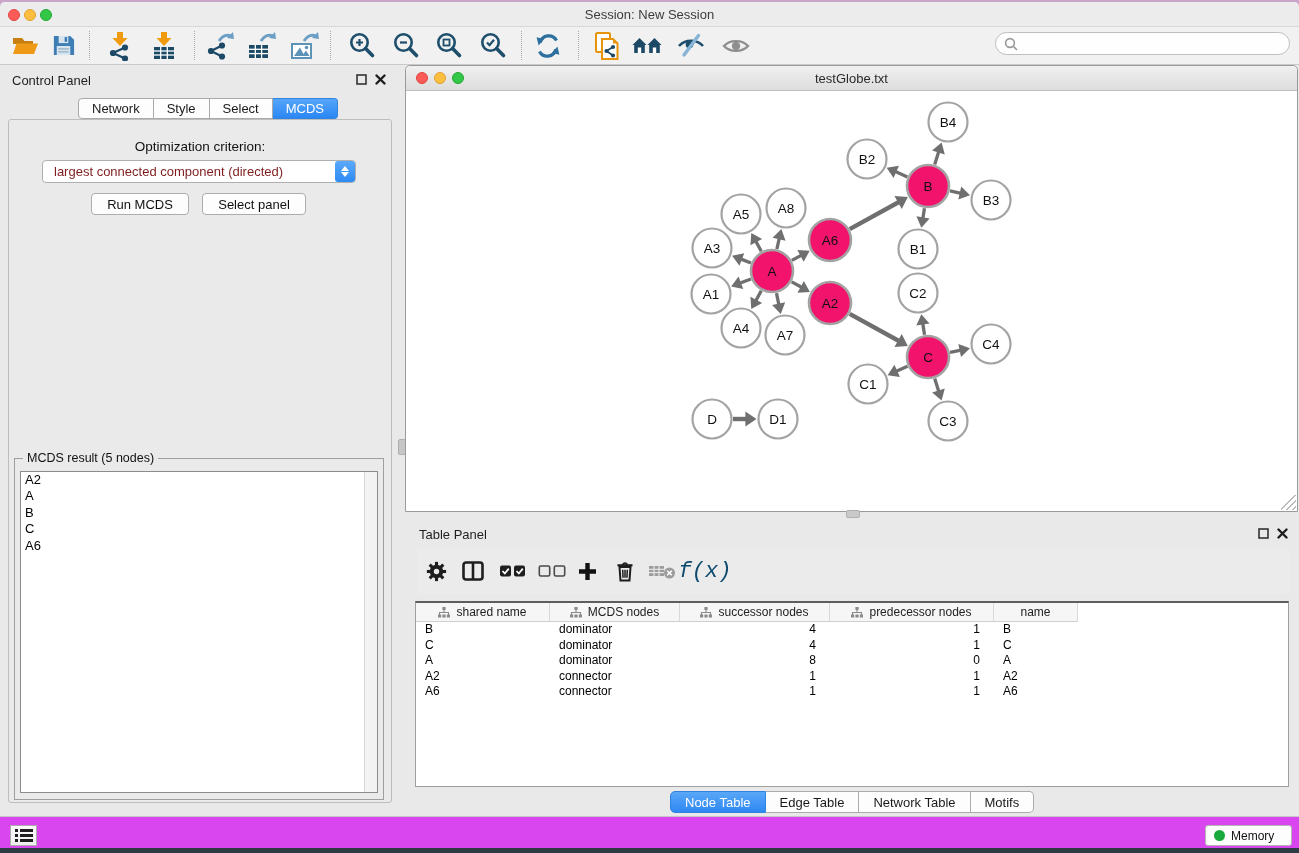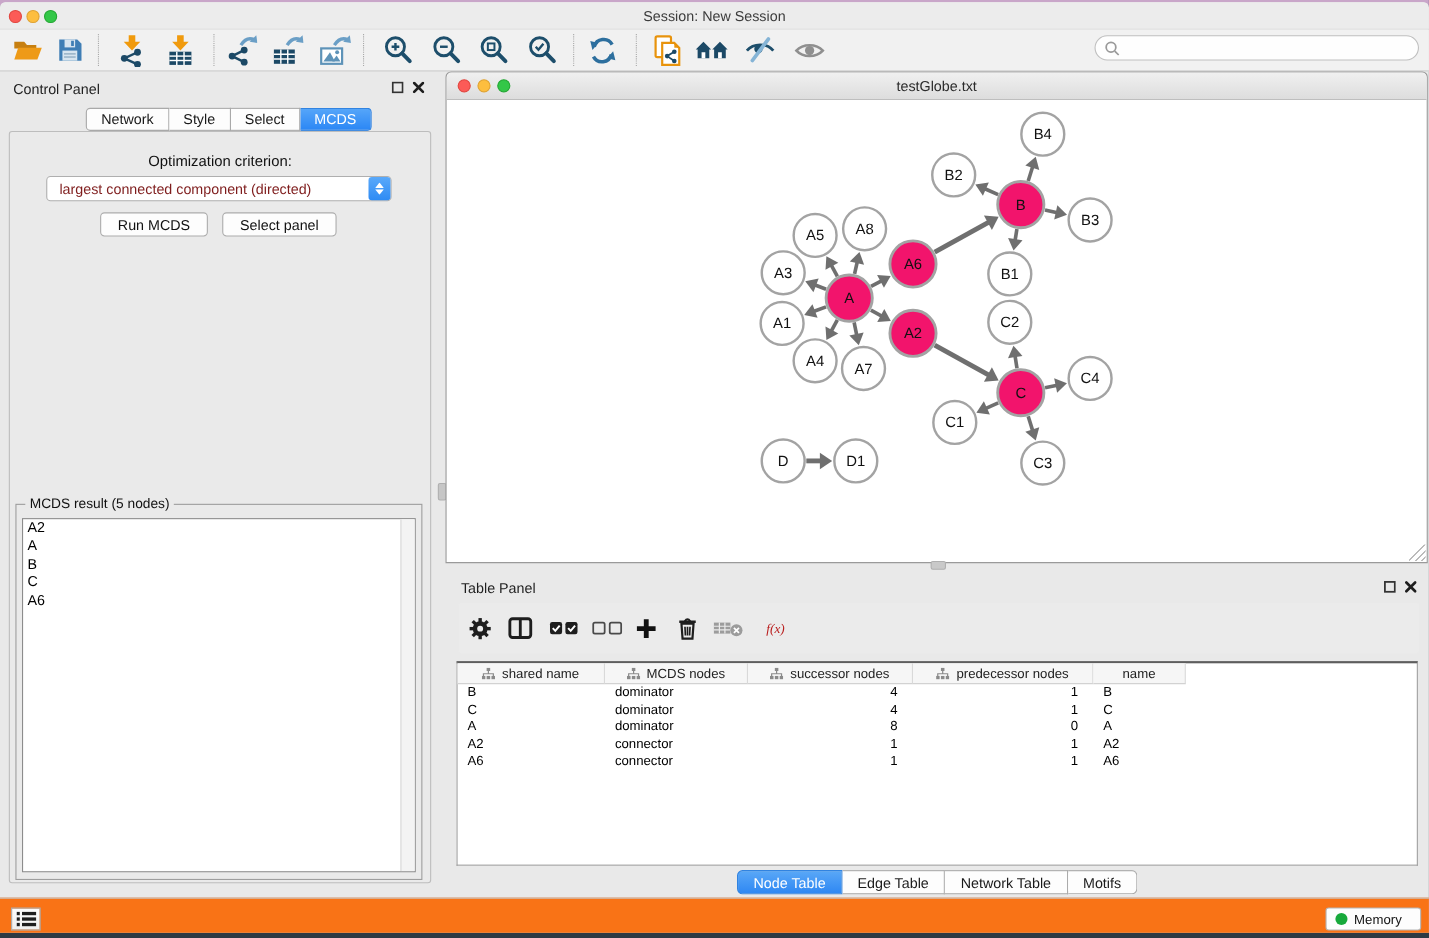--- a/index.html
+++ b/index.html
@@ -106,21 +106,21 @@
   #bottom-tabs { left:670px; top:789px; height:22px; display:flex; }
   .bt-tab { height:22px; display:flex; align-items:center; padding:0 14px;
     font-size:13px; color:#1A1A1A; background:#FDFDFD; border:1px solid #ABABAB;
     border-left:none; }
   .bt-tab:first-child { border-left:1px solid #ABABAB; border-radius:5px 0 0 5px; }
   .bt-tab:last-child { border-radius:0 5px 5px 0; }
   .bt-tab.active { background:linear-gradient(#59A7F7,#2F88F3); color:#fff;
     border-color:#3183E0; }
 
   
-  #status-bar { left:0; top:814px; width:1299px; height:32px; background:#f97316;
+  #status-bar { left:0; top:814px; width:1299px; height:32px; background:#d946ef;
     border-top:1px solid #C6C6C6; }
   #list-button { position:absolute; left:10px; top:8px; width:27px; height:21px;
     background:linear-gradient(#FCFCFC,#EFEFEF); border:1px solid #ADADAD;
     display:flex; align-items:center; justify-content:center; }
   #memory-button { position:absolute; left:1205px; top:8px; width:87px; height:21px;
     background:#FDFDFD; border:1px solid #B6B6B6; border-radius:3px; display:flex;
     align-items:center; gap:6px; padding-left:8px; font-size:12px; color:#111; }
   #memory-dot { width:11px; height:11px; border-radius:50%; background:#17A93B; }
 </style>
 </head>
@@ -510,21 +510,21 @@
           <line x1="1" y1="8.3" x2="16" y2="8.3"></line>
             <line x1="1" y1="11.6" x2="16" y2="11.6"></line>
           <line x1="6" y1="5" x2="6" y2="15"></line>
             <line x1="11" y1="5" x2="11" y2="15"></line>
         </g>
         <circle cx="21.5" cy="12" r="5.5" fill="#9C9C9C"></circle>
         <path d="M19.2 9.7 l4.6 4.6 M23.8 9.7 l-4.6 4.6" stroke="#fff" stroke-width="1.6"></path>
       </svg>
     </div>
     <div class="tp-icon" style="left:266px; width:44px">
-      <span style="font-family:Liberation Serif, serif; font-style:italic; font-size:12px; color:#b91c1c;">f(x)</span>
+      <span style="font-family:Liberation Mono, monospace; font-style:italic; font-size:22px; color:#0c4a6e;">f(x)</span>
     </div>
   </div>
 
   <div id="data-table" class="abs">
     <div id="table-header">
         <div class="th-cell" style="width: 134px;">
           <svg width="12" height="11" viewBox="0 0 12 11">
             <path d="M6 2.5 v3 M1.5 8 V5.5 H10.5 V8" stroke="#8A8A8A" fill="none" stroke-width="1.1"></path>
             <g fill="#8A8A8A">
               <rect x="4.4" y="0" width="3.2" height="3"></rect>

